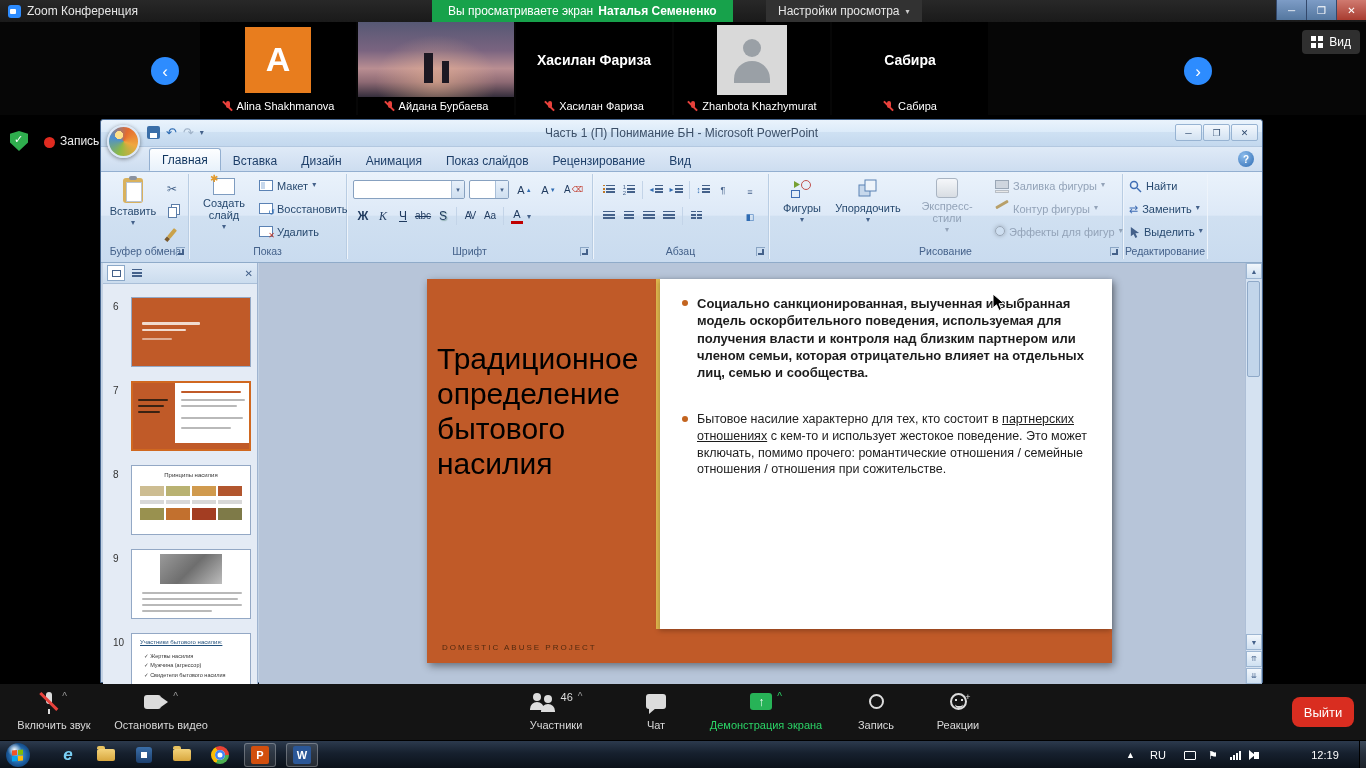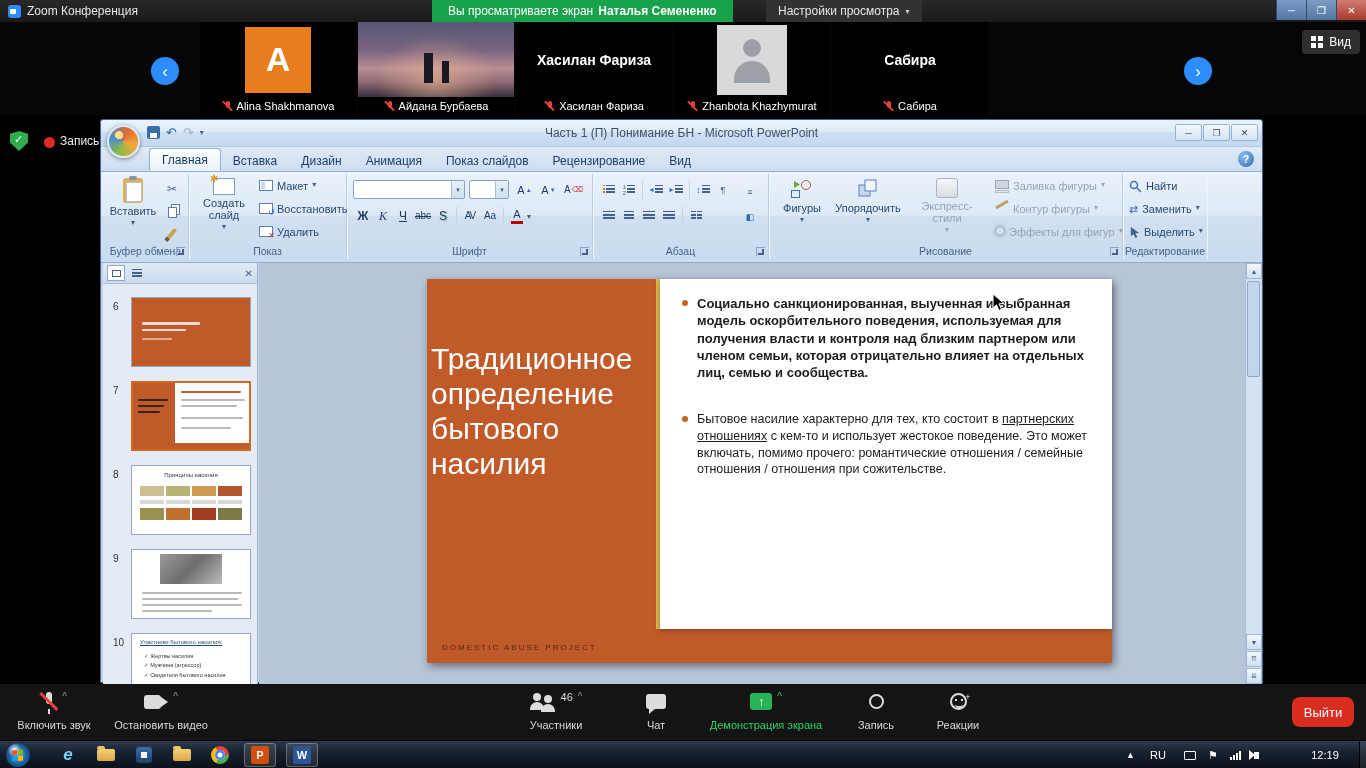--- a/index.html
+++ b/index.html
@@ -98,21 +98,21 @@
 .titem{position:absolute;left:28px;width:120px;height:70px;background:#fff;border:1px solid #93a8c5;overflow:hidden}
 .titem.sel{border:2px solid #d06820}
 .tnum{position:absolute;left:10px;font-size:10px;color:#333}
 .tline{position:absolute;background:rgba(255,255,255,.78);height:3px;border-radius:1px}
 .gline{position:absolute;background:#b9b9b9;height:2px;border-radius:1px}
 
 .canvas{position:absolute;left:158px;top:143px;width:988px;height:421px;background:#b7c5d9;overflow:hidden}
 .slide{position:absolute;left:168px;top:16px;width:685px;height:384px;background:#c05a28;box-shadow:2px 3px 8px rgba(0,0,0,.45)}
 .whitebox{position:absolute;left:233px;top:0;width:452px;height:350px;background:#fff;box-shadow:-1px 2px 5px rgba(0,0,0,.25)}
 .gold{position:absolute;left:229px;top:0;width:4px;height:350px;background:#e3b94e}
-.stitle{position:absolute;left:4px;top:62px;width:214px;font-size:30px;line-height:1.17;color:#ffffff}
+.stitle{position:absolute;left:10px;top:62px;width:214px;font-size:30px;line-height:1.17;color:#000000}
 .sfooter{position:absolute;left:15px;bottom:11px;font-size:8px;letter-spacing:2px;color:#51290f}
 .bullets{position:absolute;left:0;top:0;width:100%;padding:16px 18px 0 22px;list-style:none}
 .bullets li{display:flex;gap:9px;margin-bottom:34px;font-size:12.5px;color:#1c1c1c;line-height:1.33;text-align:left}
 .bullets li .dot{flex:0 0 6px;width:6px;height:6px;border-radius:50%;background:#c3641f;margin-top:5px}
 .bullets li.b1{font-weight:700;font-size:13px;margin-bottom:30px}
 .bullets u{text-decoration:underline}
 .cursor{position:absolute;z-index:5}
 
 .vscroll{position:absolute;right:1px;top:143px;width:16px;height:421px;background:#d5e2f1;border-left:1px solid #aebfd6}
 .sbtn{position:absolute;left:0;width:16px;height:16px;background:linear-gradient(#f2f7fc,#cfe0f1);border:1px solid #9db6d2;display:flex;align-items:center;justify-content:center;font-size:7px;color:#44618a}

